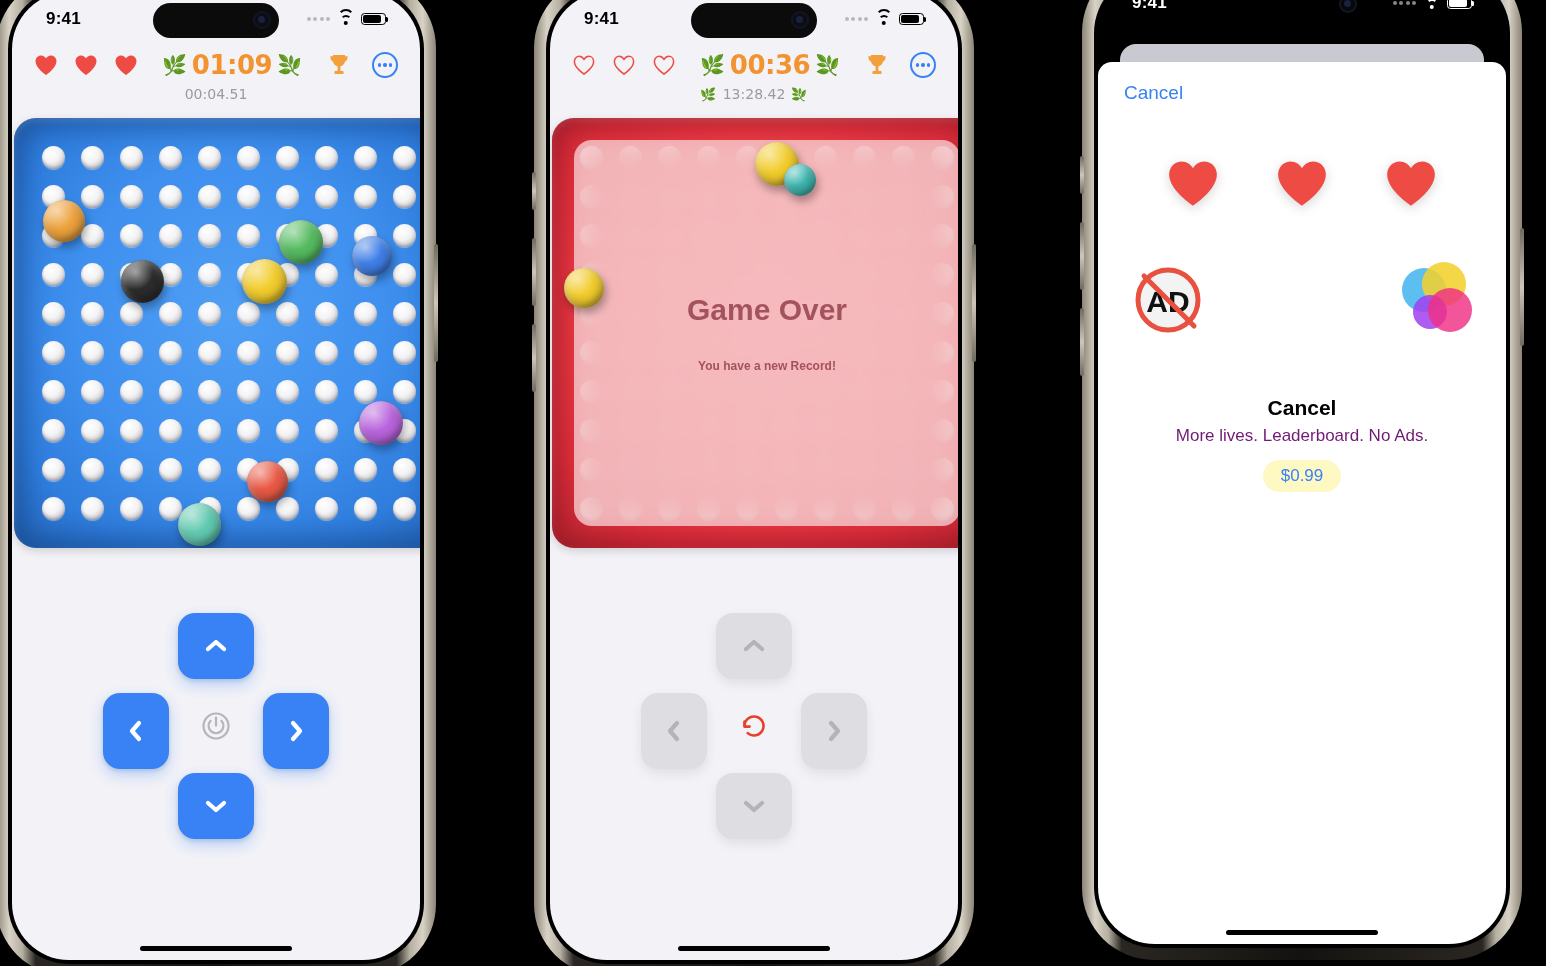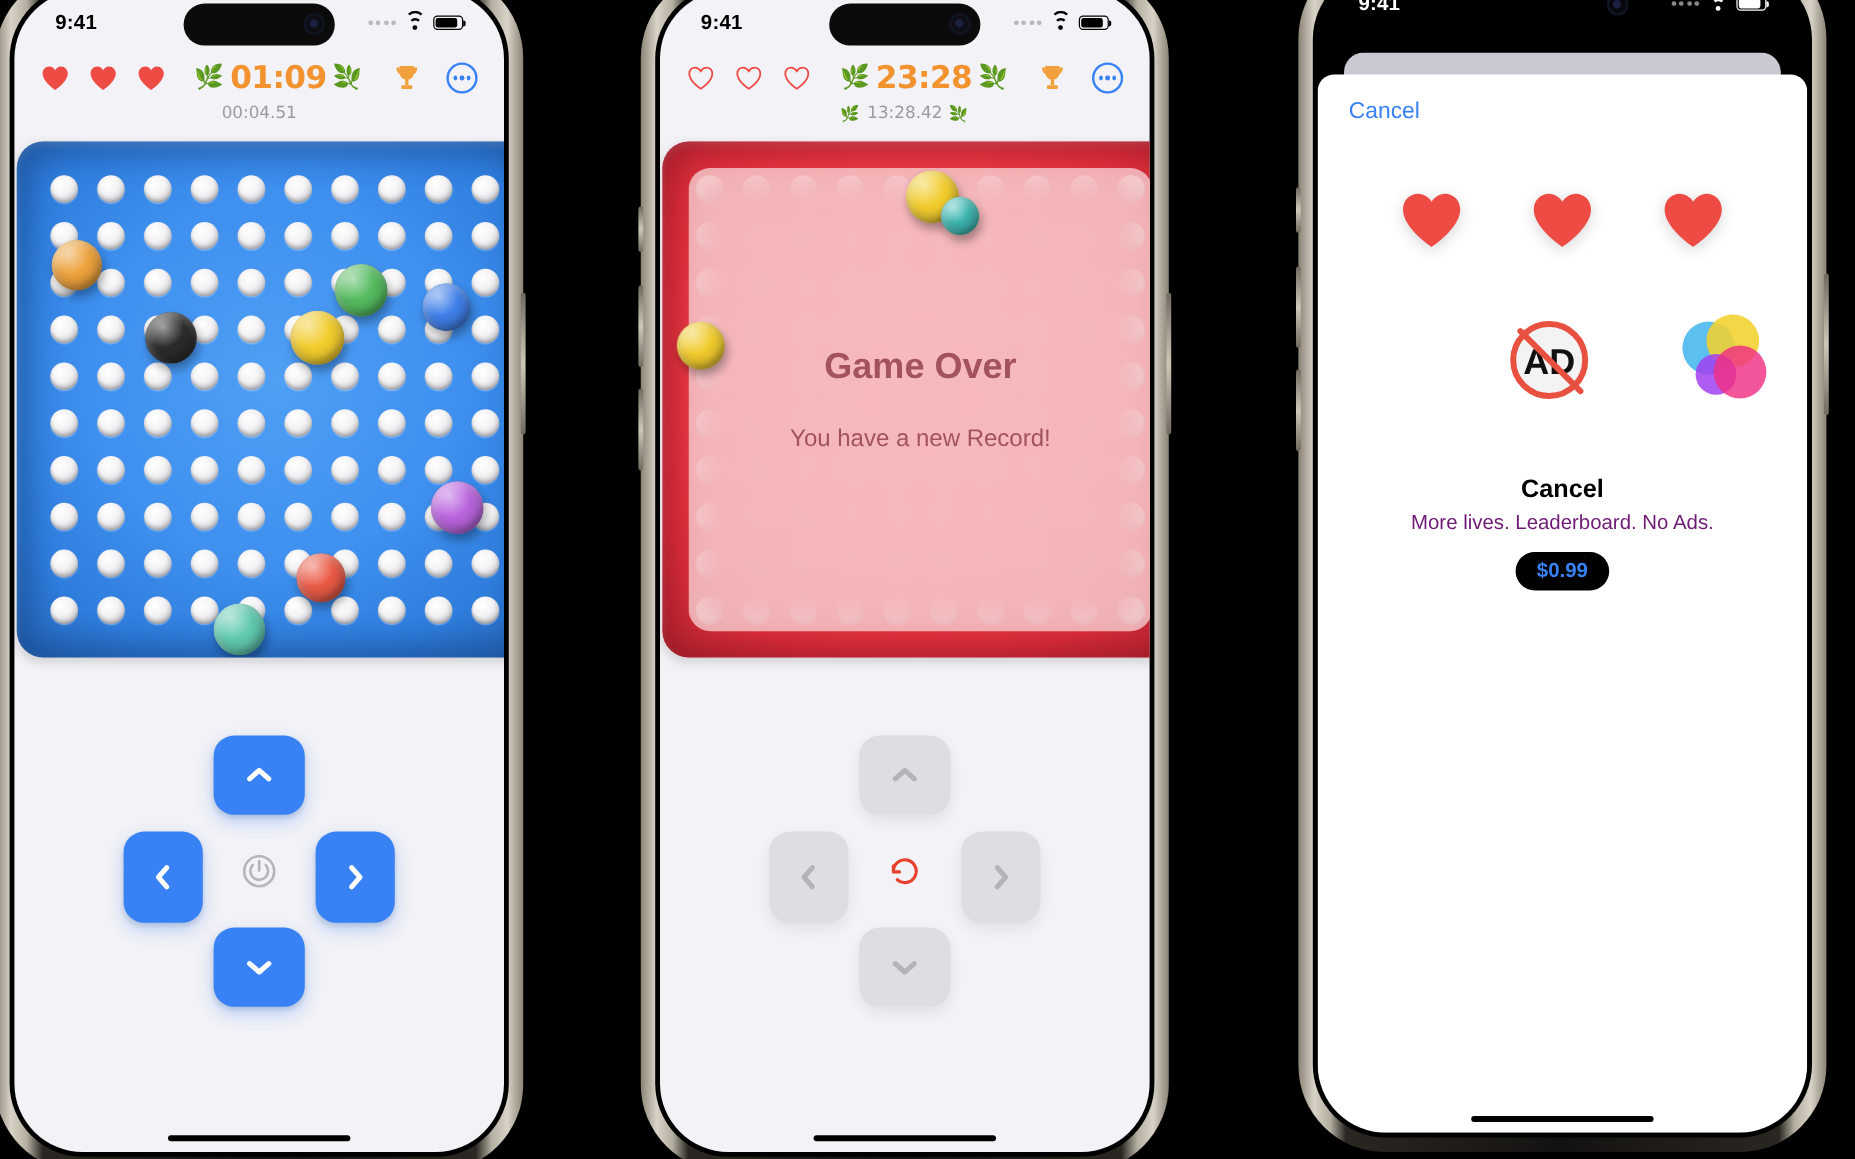--- a/index.html
+++ b/index.html
@@ -144,21 +144,21 @@
   .gameover {
     position: absolute; left: 22px; top: 22px; right: 22px; bottom: 22px;
     border-radius: 18px;
     background: rgba(247,210,212,.72);
     backdrop-filter: blur(16px);
     -webkit-backdrop-filter: blur(16px);
     display: flex; flex-direction: column; align-items: center; justify-content: center;
     gap: 32px;
   }
   .go-title { font-size: 30px; font-weight: bold; color: #a3535d; }
-  .go-sub { font-size: 20px; font-weight: normal; color: #a3535d; }
+  .go-sub { font-size: 12px; font-weight: bold; color: #a3535d; }
 
   
   .dpad-area { flex: 1; display: flex; align-items: center; justify-content: center; padding-bottom: 56px; }
   .dpad { position: relative; width: 226px; height: 226px; }
   .dbtn {
     position: absolute; width: 76px; height: 66px; border-radius: 17px;
     background: #3882f6; display: flex; align-items: center; justify-content: center;
     box-shadow: 0 6px 14px rgba(56,130,246,.30), 0 2px 4px rgba(0,0,0,.12);
   }
   .dbtn.dis { background: #dddde2; box-shadow: 0 5px 12px rgba(0,0,0,.08); }
@@ -181,27 +181,27 @@
   .dark-bg { position:absolute; inset:0; background:#000; }
   .behind-card { position: absolute; left: 22px; right: 22px; top: 68px; height: 100px;
                  background: #c9c9d2; border-radius: 16px 16px 0 0; }
   .sheet { position: absolute; left: 0; right: 0; top: 86px; bottom: 0;
            background: #ffffff; border-radius: 14px 14px 0 0; padding: 20px 26px; }
   .cancel { color: #3882f6; font-size: 19px; }
   .sheet-title { margin-top: 26px; font-size: 33px; font-weight: bold; color: #000;
                  text-align: center; line-height: 1.2; letter-spacing: -.6px; }
   .perk-hearts { margin-top: 54px; display: flex; justify-content: space-around; padding: 0 14px; }
   .perk-hearts .heart { width: 56px; height: 50px; filter: drop-shadow(0 3px 6px rgba(0,0,0,.16)); }
-  .perk-icons { margin-top: 46px; display: flex; justify-content: flex-end; gap: 57px; }
+  .perk-icons { margin-top: 46px; display: flex; justify-content: space-between; gap: 57px; }
   .noad svg, .colors svg { width: 88px; height: 88px; display:block; }
   .prod { margin-top: 54px; text-align: center; }
   .prod-name { font-size: 21px; font-weight: bold; color: #000; }
   .prod-desc { margin-top: 6px; font-size: 17px; color: #701a75; }
   .price { display: inline-block; margin-top: 14px; padding: 6px 18px; border-radius: 16px;
-           background: #000000; color: #3882f6; font-size: 17px; font-weight: bold; }
+           background: #fef9c3; color: #3882f6; font-size: 17px; font-weight: normal; }
   .restore { margin-top: 26px; text-align: center; color: #3882f6; font-size: 19px; }
 </style>
 </head>
 <body>
 
 <div class="stage">
 
   <div class="phone" id="phone1">
 
     <div class="sidebtn r1"></div>
@@ -480,21 +480,21 @@
               </div>
               <div class="heart">
                 <svg viewBox="0 0 24 22">
                     <path d="M12 20C12 20 2.4 13.8 2.4 7.4C2.4 4.3 4.7 2.3 7.1 2.3C9.2 2.3 10.9 3.6 12 5.3C13.1 3.6 14.8 2.3 16.9 2.3C19.3 2.3 21.6 4.3 21.6 7.4C21.6 13.8 12 20 12 20Z" fill="none" stroke="#ef4b45" stroke-width="1.5"></path>
                   </svg>
               </div>
             </div>
 
             <div class="timerbox">
               <span class="laurel">🌿</span>
-              <span class="timer-main">23:28</span>
+              <span class="timer-main">00:36</span>
               <span class="laurel" style="transform:scaleX(-1);display:inline-block;">🌿</span>
             </div>
 
             <div class="right-icons">
               <div class="trophy">
                 <svg viewBox="0 0 26 26">
                   <path d="M7 3h12v5.5c0 3.4-2.7 6-6 6s-6-2.6-6-6z" fill="#f2a03c"></path>
                   <path d="M7 4.2H4.3c0 3.2 1.3 5 3.2 5.6z" fill="#f2a03c"></path>
                   <path d="M19 4.2h2.7c0 3.2-1.3 5-3.2 5.6z" fill="#f2a03c"></path>
                   <rect x="11.6" y="14" width="2.8" height="5" fill="#f2a03c"></rect>

